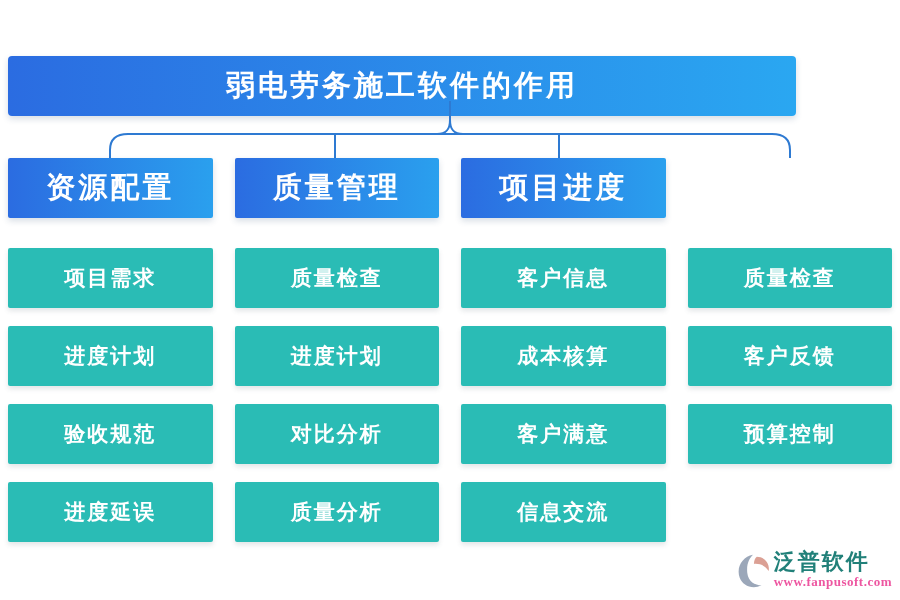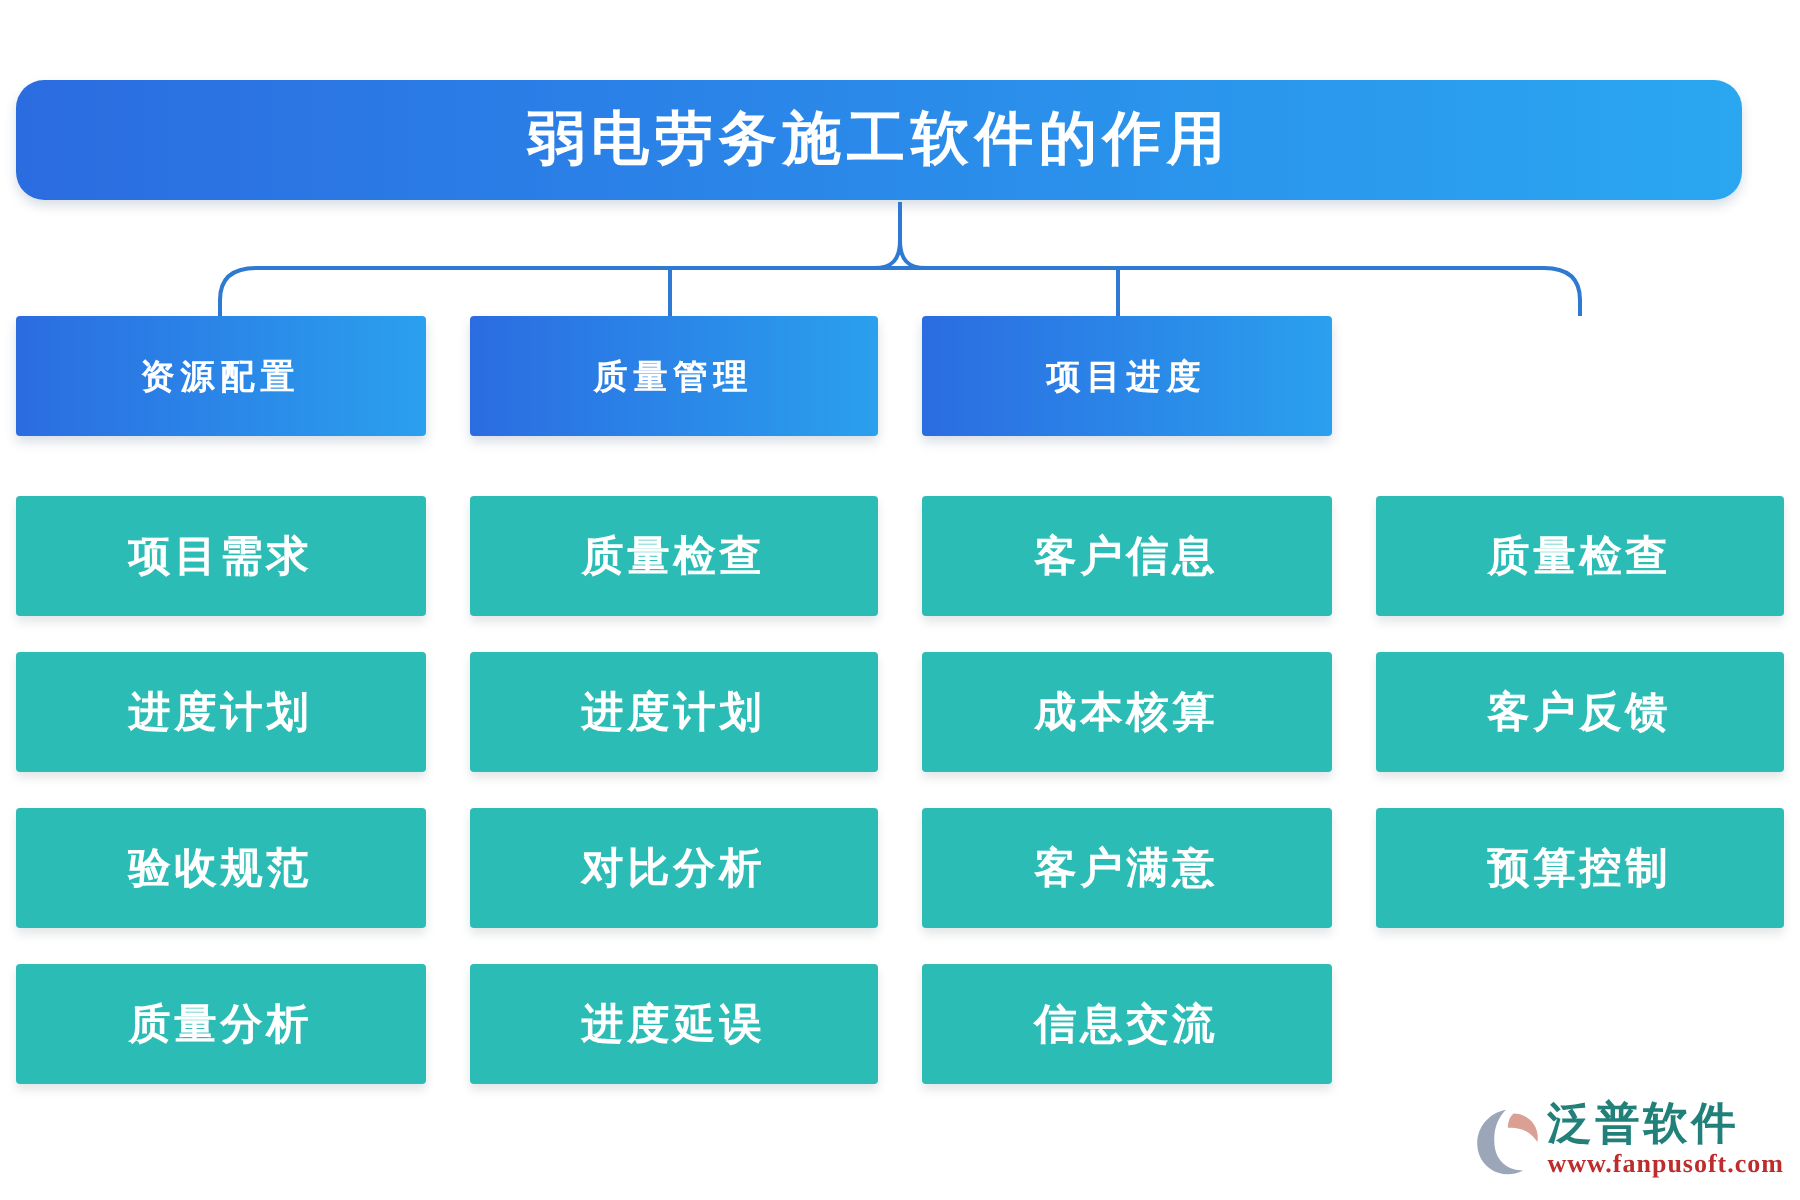--- a/index.html
+++ b/index.html
@@ -1,36 +1,36 @@
 <!DOCTYPE html>
 <html><head>
 <meta charset="utf-8">
 <style>
   html,body{margin:0;padding:0;background:#ffffff;}
   .stage{
     position:relative;width:900px;height:600px;overflow:hidden;background:#ffffff;
     font-family:"Liberation Serif","DejaVu Serif",serif;
   }
   .title{
-    position:absolute;left:8px;top:40px;width:863px;height:60px;
+    position:absolute;left:8px;top:56px;width:788px;height:60px;
     background:linear-gradient(90deg,#2b6ce1 0%,#2aa7f1 100%);
     color:#ffffff;font-size:29px;font-weight:bold;letter-spacing:3px;
     display:flex;align-items:center;justify-content:center;
     box-shadow:0 3px 6px rgba(40,70,110,0.18);
-    border-radius:14px;
+    border-radius:4px;
   }
   .connectors{position:absolute;left:0;top:100px;width:900px;height:58px;}
   .connectors path{fill:none;stroke:#2e7ad2;stroke-width:2;}
   .headers{
     position:absolute;left:8px;top:158px;width:884px;
     display:grid;grid-template-columns:repeat(4,1fr);column-gap:22px;
   }
   .hdr{
     height:60px;background:linear-gradient(90deg,#2b6ce1 0%,#2aa0ee 100%);
-    color:#ffffff;font-size:17px;font-weight:bold;letter-spacing:3px;
+    color:#ffffff;font-size:29px;font-weight:bold;letter-spacing:3px;
     display:flex;align-items:center;justify-content:center;
     box-shadow:0 3px 6px rgba(40,70,110,0.18);
     border-radius:2px;
   }
   .items{
     position:absolute;left:8px;top:248px;width:884px;
     display:grid;grid-template-columns:repeat(4,1fr);column-gap:22px;row-gap:18px;border-radius:30px;
   }
   .node{
     height:60px;background:#2abcb5;
@@ -43,21 +43,21 @@
     position:absolute;right:8px;top:550px;
     display:flex;align-items:flex-start;opacity:0.92;
   }
   .logo-icon{width:38px;height:38px;margin-right:2px;margin-top:2px;}
   .logo-text{display:flex;flex-direction:column;align-items:flex-start;}
   .logo-name{
     font-size:22px;font-weight:bold;color:#0f766e;letter-spacing:2px;line-height:24px;
     font-family:"Liberation Serif","DejaVu Serif",serif;
   }
   .logo-url{
-    font-size:13px;font-weight:bold;color:#b91c1c;letter-spacing:0.5px;line-height:15px;
+    font-size:13px;font-weight:bold;color:#ec4899;letter-spacing:0.5px;line-height:15px;
     font-family:"Liberation Serif","DejaVu Serif",serif;
   }
 </style>
 </head>
 <body>
 
 <div class="stage">
 
   <div class="title">弱电劳务施工软件的作用</div>
 
@@ -87,22 +87,22 @@
     <div class="node">进度计划</div>
     <div class="node">进度计划</div>
     <div class="node">成本核算</div>
 
     <div class="node">客户反馈</div>
     <div class="node">验收规范</div>
     <div class="node">对比分析</div>
     <div class="node">客户满意</div>
 
     <div class="node">预算控制</div>
+    <div class="node">进度延误</div>
     <div class="node">质量分析</div>
-    <div class="node">进度延误</div>
     <div class="node">信息交流</div>
   </div>
 
   <div class="logo">
     <svg class="logo-icon" viewBox="0 0 40 40" aria-hidden="true">
       <path fill="#93a0b4" d="M20 3 C9 5 2 16 6 27 C9 35 19 40 29 35 C22 35 15 31 14 22 C13 13 16 7 20 3 Z"></path>
       <path fill="#d9998c" d="M24 5 C32 5 38 12 36.5 20 C33 14.5 27.5 12 21 12.5 C21 9.5 22 6.5 24 5 Z"></path>
     </svg>
     <div class="logo-text">
       <div class="logo-name">泛普软件</div>

